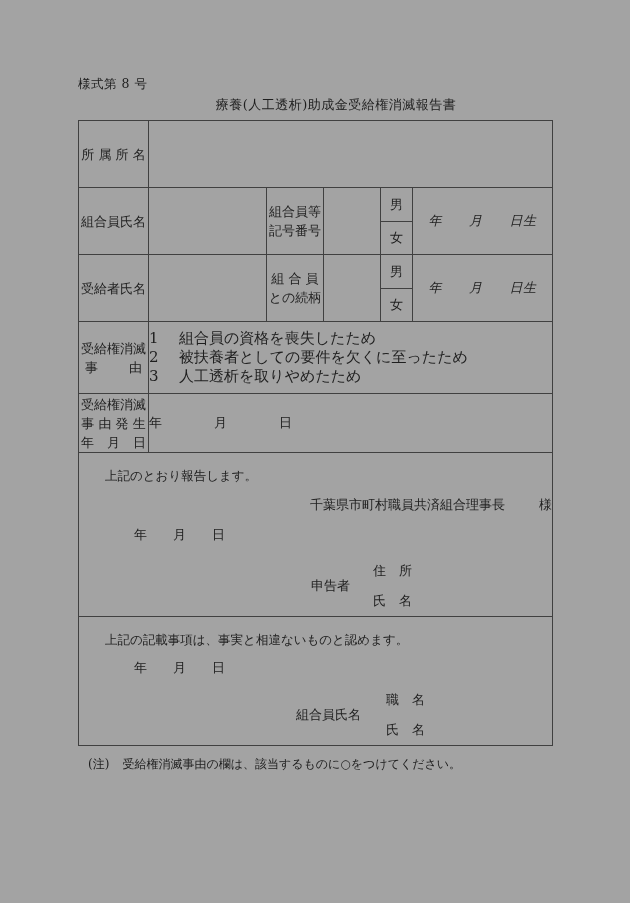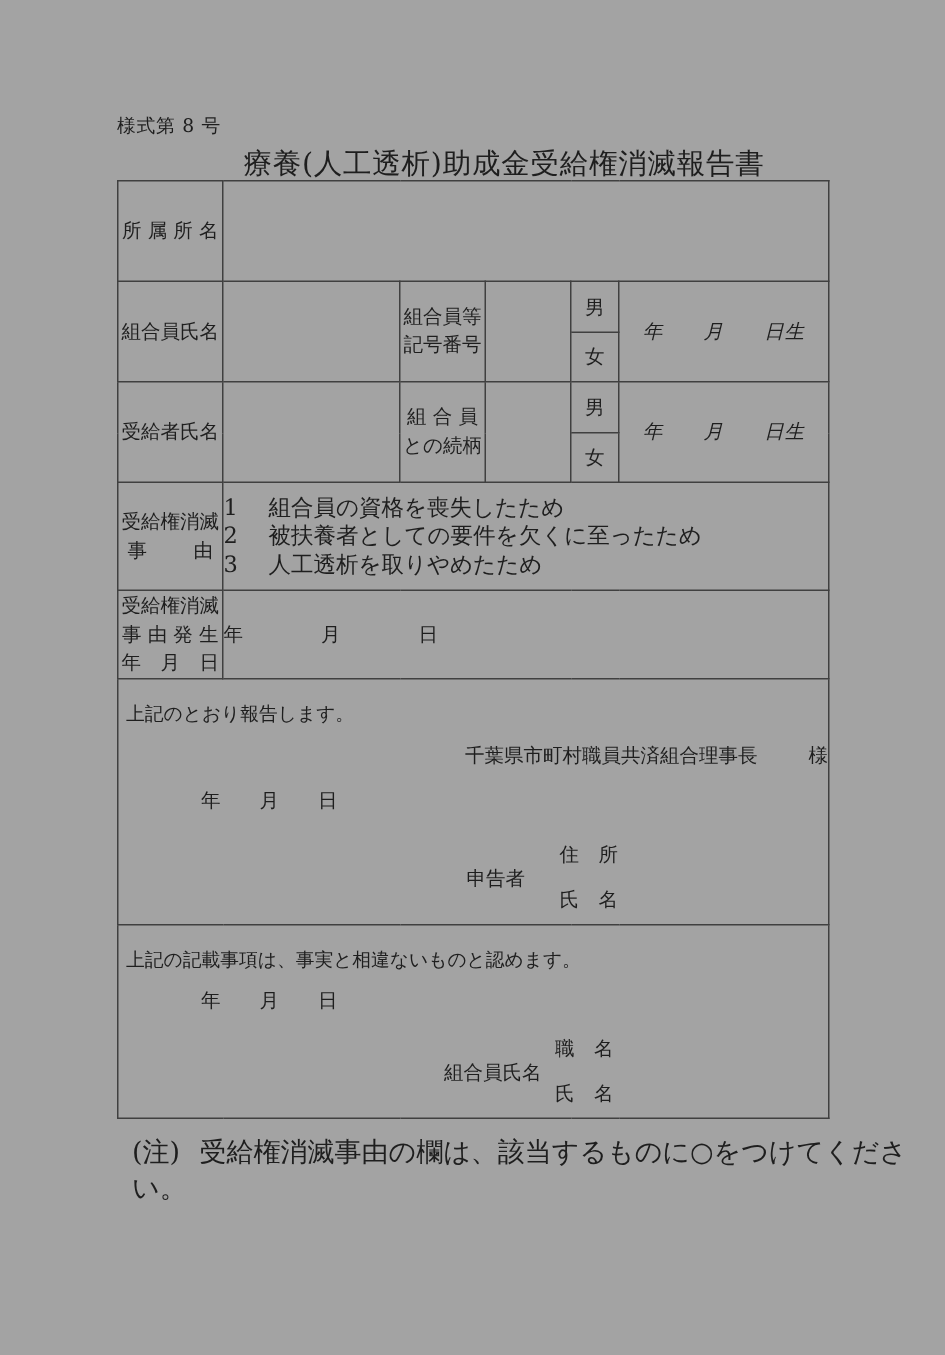--- a/index.html
+++ b/index.html
@@ -5,21 +5,21 @@
   html,body{margin:0;padding:0;background:#e8e8e8;}
   .page{
     position:relative;width:630px;height:903px;margin:0 auto;
     background:#a3a3a3;color:#1e1e1e;
     font-family:"DejaVu Serif","Liberation Serif",serif;
     overflow:hidden;
   }
   .form-number{position:absolute;left:78px;top:76px;font-size:12.5px;letter-spacing:.5px;}
   .doc-title{
     position:absolute;left:78px;top:96px;width:474px;
-    text-align:center;text-indent:42px;font-size:19px;letter-spacing:.5px;
+    text-align:center;text-indent:42px;font-size:13px;letter-spacing:.5px;
   }
   table.form-table{
     position:absolute;left:78px;top:120px;width:474px;
     border-collapse:collapse;table-layout:fixed;
   }
   table.form-table td{
     border:1px solid #404040;padding:0;font-size:13px;
     vertical-align:middle;overflow:hidden;
   }
   tr.r1 td{height:66px;}
@@ -32,31 +32,31 @@
   .label-cell{text-align:center;line-height:19px;}
   .label-cell .lbl-line{line-height:19px;}
   .justify-line{display:flex;justify-content:space-between;padding:0 6px;line-height:19px;}
   .sex-cell{text-align:center;}
   .date-cell{text-align:center;letter-spacing:.5px;font-style:italic;}
   .reasons-cell{padding-left:14px;}
   .reason-line{line-height:19px;font-size:15px;}
   .reason-num{display:inline-block;width:30px;}
   .occur-cell{padding-left:64px;font-size:13px;}
   .section-cell{vertical-align:top;}
-  .stmt{padding-top:13px;margin-left:5px;font-size:12.5px;line-height:19px;}
+  .stmt{padding-top:13px;margin-left:26px;font-size:12.5px;line-height:19px;}
   .addressee-line{margin-top:10px;margin-left:42px;font-size:13px;line-height:19px;text-align:right;}
   .honorific{margin-left:34px;}
   .date-line{margin-top:11px;margin-left:55px;font-size:13px;line-height:19px;}
   .r7 .date-line{margin-top:9px;}
   .sig-block{display:flex;align-items:center;margin-top:12px;margin-left:232px;font-size:13px;}
   .sig-block.chief{margin-top:8px;margin-left:217px;}
   .sig-lines{margin-left:23px;}
   .sig-lines div{line-height:30px;}
-  .chief .sig-lines{margin-left:9px;}
-  .note{position:absolute;left:88px;top:756px;font-size:18px;}
+  .chief .sig-lines{margin-left:25px;}
+  .note{position:absolute;left:88px;top:756px;font-size:12px;}
   .note-prefix{margin-right:13px;}
 </style>
 </head>
 <body>
 
 <div class="page">
 
   <div class="form-number">様式第 8 号</div>
   <div class="doc-title">療養(人工透析)助成金受給権消滅報告書</div>
 

